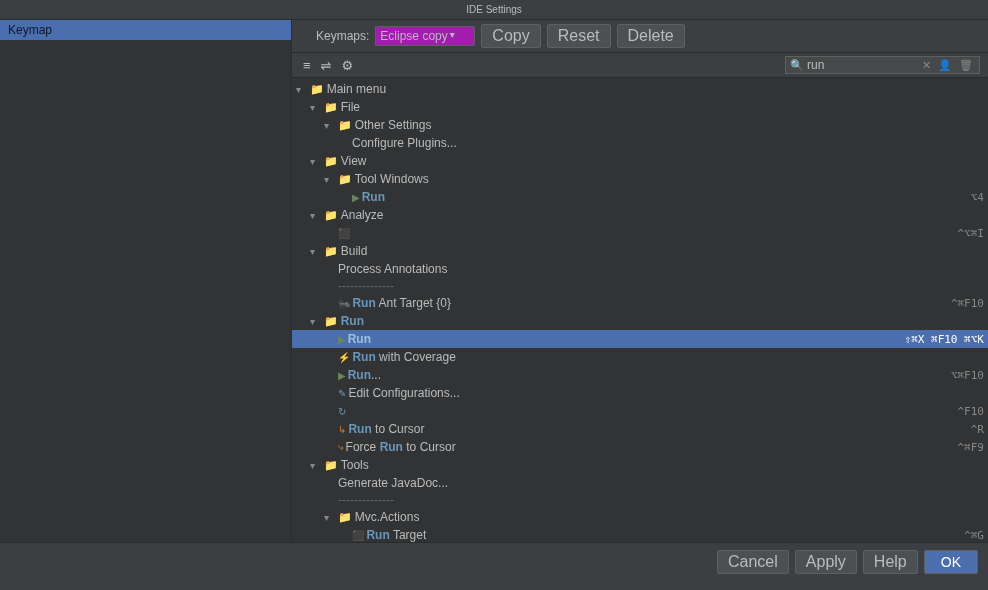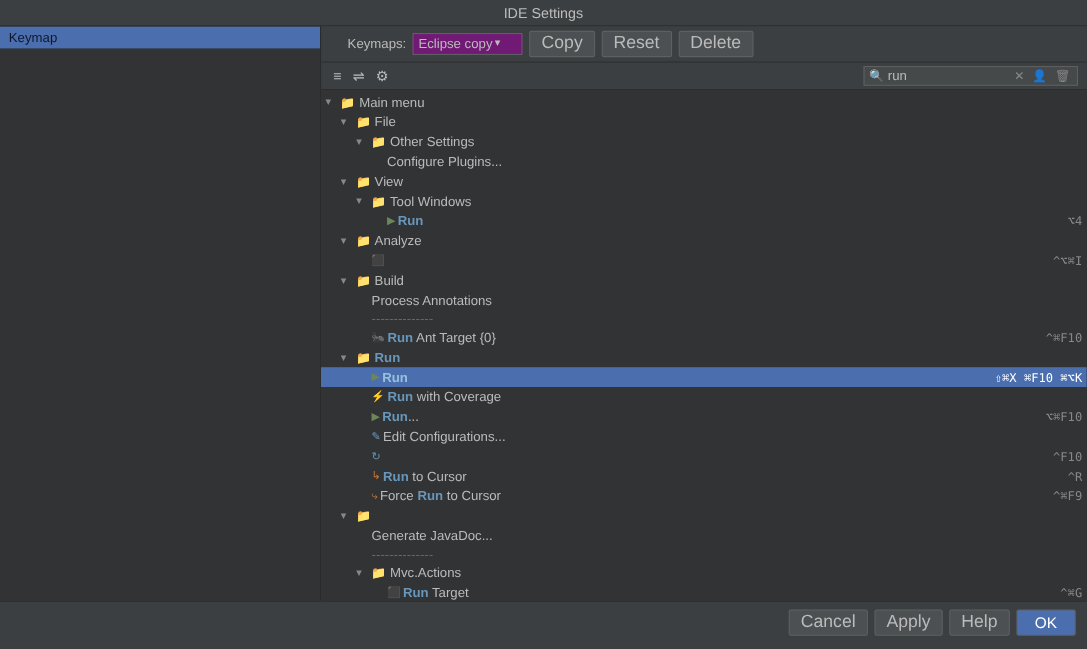--- a/index.html
+++ b/index.html
@@ -14,21 +14,21 @@
     }
 
     
     .top-bar {
       background: #3c3f41;
       padding: 4px 8px;
       display: flex;
       align-items: center;
       justify-content: center;
       border-bottom: 1px solid #2b2b2b;
-      font-size: 13px;
+      font-size: 10px;
       color: #bbbbbb;
     }
 
     
     .main-layout {
       display: flex;
       height: calc(590px - 30px - 38px);
     }
 
     
@@ -71,21 +71,21 @@
       gap: 6px;
     }
 
     .keymap-label {
       color: #bbbbbb;
       font-size: 12px;
       white-space: nowrap;
     }
 
     .keymap-select {
-      background: #701a75;
+      background: #a21caf;
       border: 1px solid #5e6060;
       color: #bbbbbb;
       padding: 2px 4px;
       font-size: 12px;
       min-width: 100px;
       display: flex;
       gap: 2px;
       cursor: pointer;
     }
 
@@ -435,20 +435,21 @@
         <span class="toggle"></span>
         <span class="run-icon" style="color:#cc7832;">⤷</span>
         <span class="label">Force <span class="run-highlight">Run</span> to Cursor</span>
         <span class="shortcut">^⌘F9</span>
       </div>
 
       <div class="tree-row">
         <span class="indent"></span>
         <span class="toggle tri-down"></span>
         <span class="folder-icon folder-color">📁</span>
+        <span class="label">Tools</span>
       </div>
 
       <div class="tree-row">
         <span class="indent"></span>
         <span class="indent"></span>
         <span class="toggle"></span>
         <span class="label">Generate JavaDoc...</span>
       </div>
 
       <div class="tree-row separator-row">

